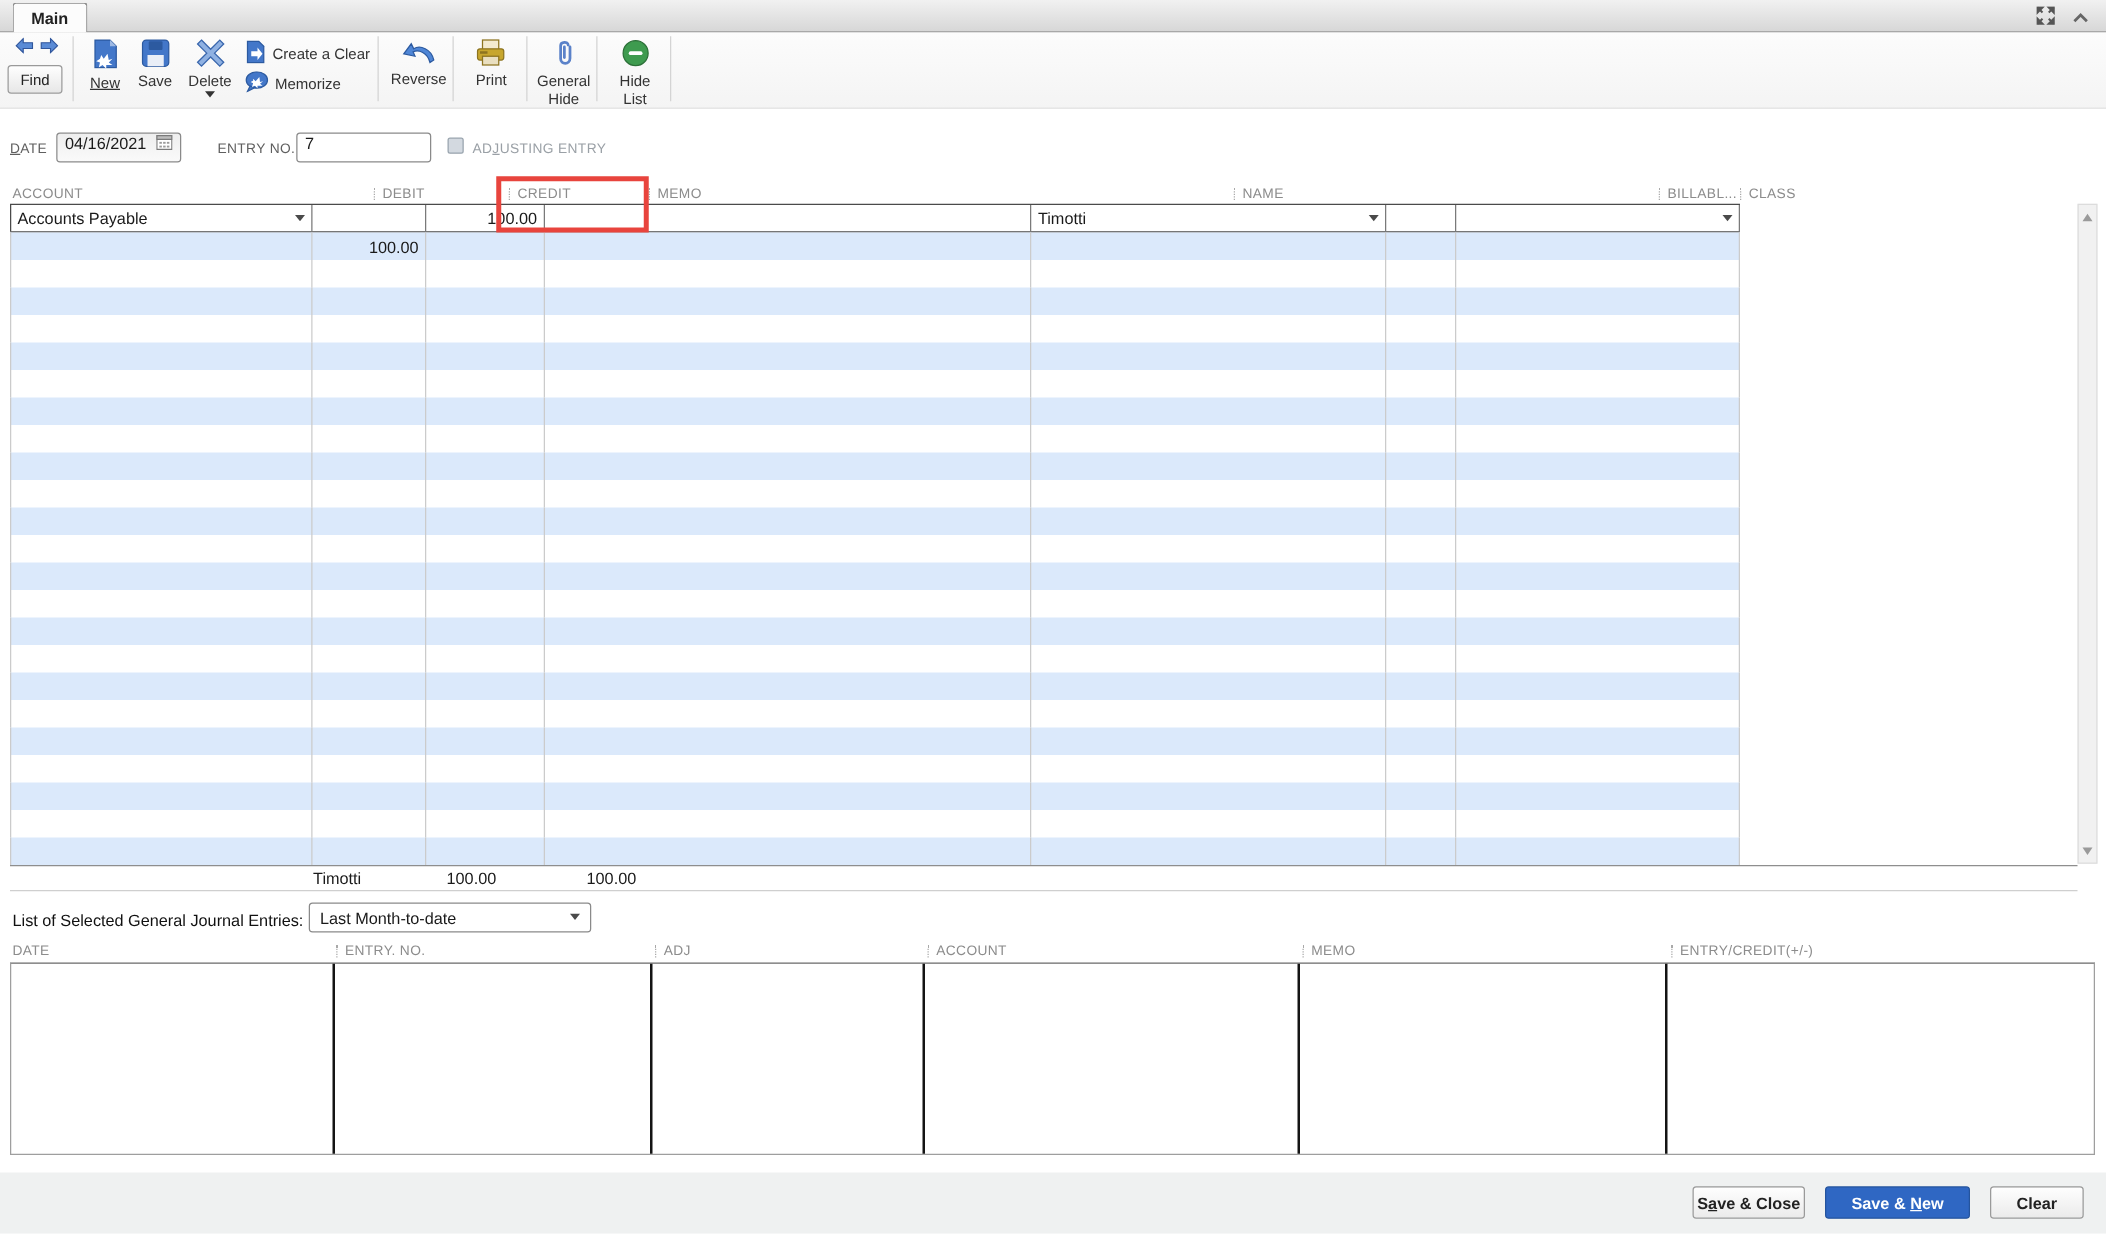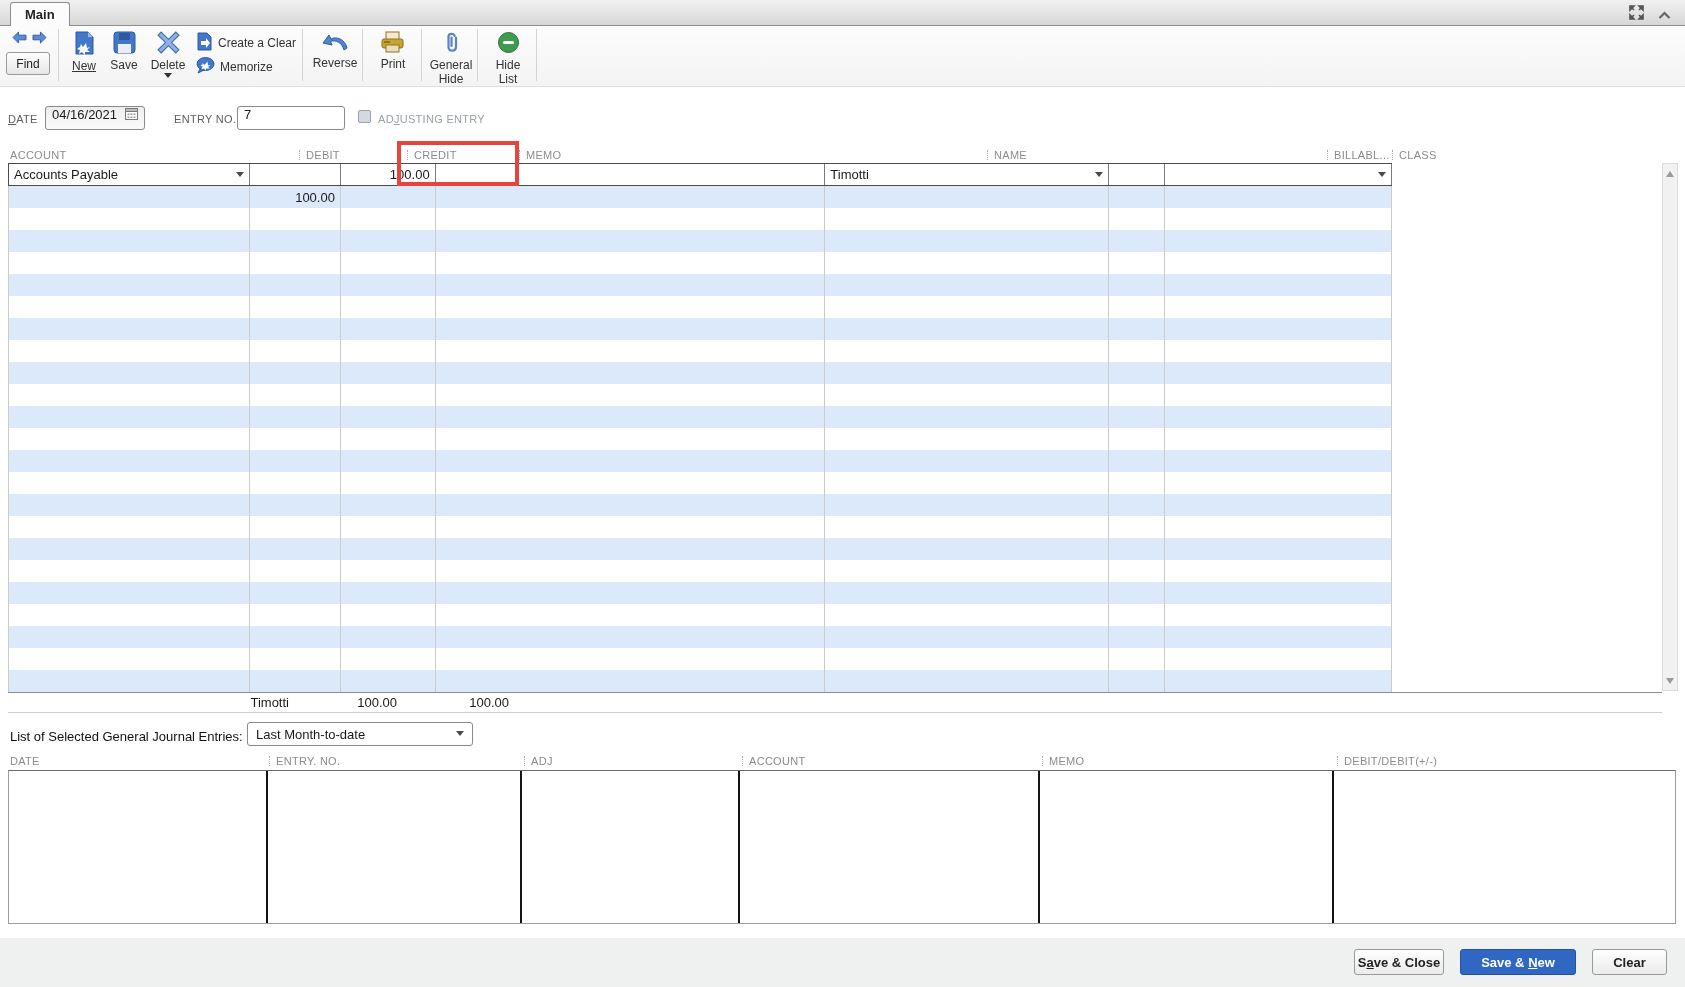--- a/index.html
+++ b/index.html
@@ -562,21 +562,21 @@
   <div class="hc lw-account">
       <span class="handle"></span>
       <span>ACCOUNT</span>
     </div>
   <div class="hc lw-memo">
       <span class="handle"></span>
       <span>MEMO</span>
     </div>
   <div class="hc lw-dc">
       <span class="handle"></span>
-      <span>DEBIT/DEBIT(+/-)</span>
+      <span>ENTRY/CREDIT(+/-)</span>
     </div>
 </div>
 
 <div class="ltable">
   <div class="lcol lw-date"></div>
   <div class="lcol lw-entry"></div>
   <div class="lcol lw-adj"></div>
   <div class="lcol lw-account"></div>
   <div class="lcol lw-memo"></div>
   <div class="lcol lw-dc"></div>

